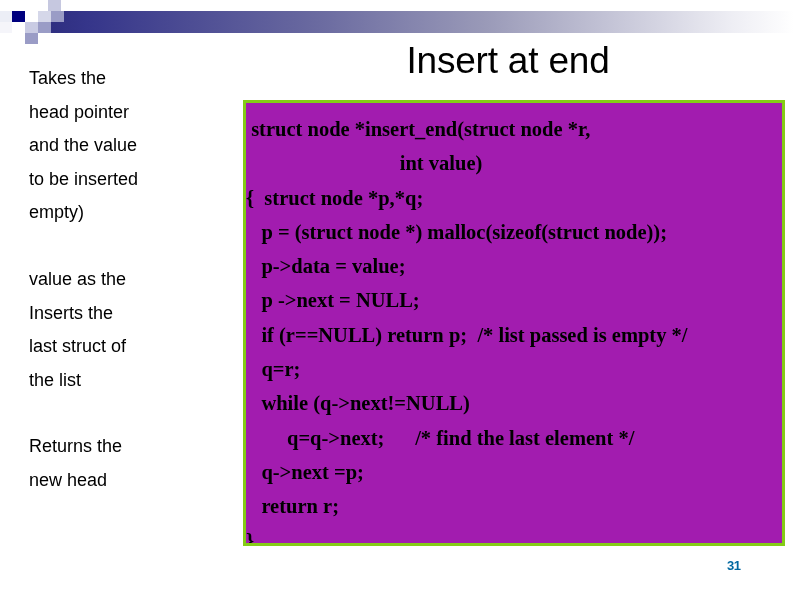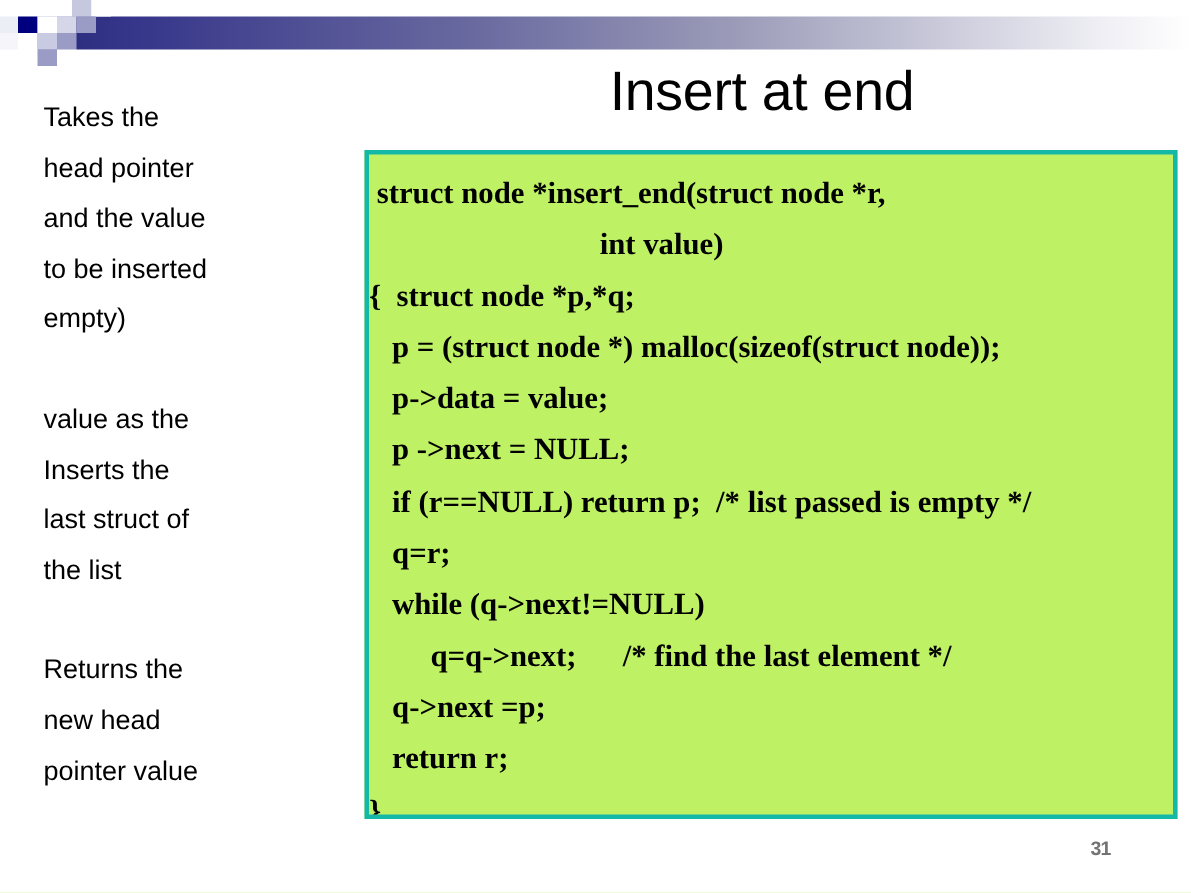--- a/index.html
+++ b/index.html
@@ -68,22 +68,22 @@
   }
 
   
   #code-box {
     position: absolute;
     left: 243px;
     top: 100px;
     width: 542px;
     height: 446px;
     box-sizing: border-box;
-    border: 3px solid #14b8a6;
-    background: #bef264;
+    border: 3px solid #84cc16;
+    background: #a21caf;
     overflow: hidden;
   }
   #code-lines {
     position: relative;
     padding: 9px 0 0 0;
     font-family: "Liberation Serif", "DejaVu Serif", serif;
     font-weight: bold;
     font-size: 20.5px;
     line-height: 34.3px;
     color: #000000;
@@ -94,21 +94,21 @@
     padding: 0;
   }
 
   
   #page-number {
     position: absolute;
     left: 727px;
     top: 558px;
     font-size: 13px;
     font-weight: bold;
-    color: #737373;
+    color: #0369a1;
     letter-spacing: -0.5px;
   }
 </style>
 </head>
 <body>
 
 <div id="banner">
   <div id="banner-bar"></div>
   <div id="banner-squares">
       <div class="sq" style="left: 10px; top: 0px; width: 12px; height: 11px; background: rgb(255, 255, 255);"></div>
@@ -145,21 +145,20 @@
   <div class="para">
     <div>value as the</div>
     <div>Inserts the</div>
     <div>last struct of</div>
     <div>the list</div>
   </div>
   <div class="para-gap"></div>
   <div class="para">
     <div>Returns the</div>
     <div>new head</div>
-    <div>pointer value</div>
   </div>
 </div>
 
 <div id="code-box">
   <div id="code-lines"><div class="cl"> struct node *insert_end(struct node *r,</div><div class="cl">                              int value)</div><div class="cl">{  struct node *p,*q;</div><div class="cl">   p = (struct node *) malloc(sizeof(struct node));</div><div class="cl">   p-&gt;data = value;</div><div class="cl">   p -&gt;next = NULL;</div><div class="cl">   if (r==NULL) return p;  /* list passed is empty */</div><div class="cl">   q=r;</div><div class="cl">   while (q-&gt;next!=NULL)</div><div class="cl">        q=q-&gt;next;      /* find the last element */</div><div class="cl">   q-&gt;next =p;</div><div class="cl">   return r;</div><div class="cl">}</div></div>
 </div>
 
 <div id="page-number">31</div>
 
 </body></html>

